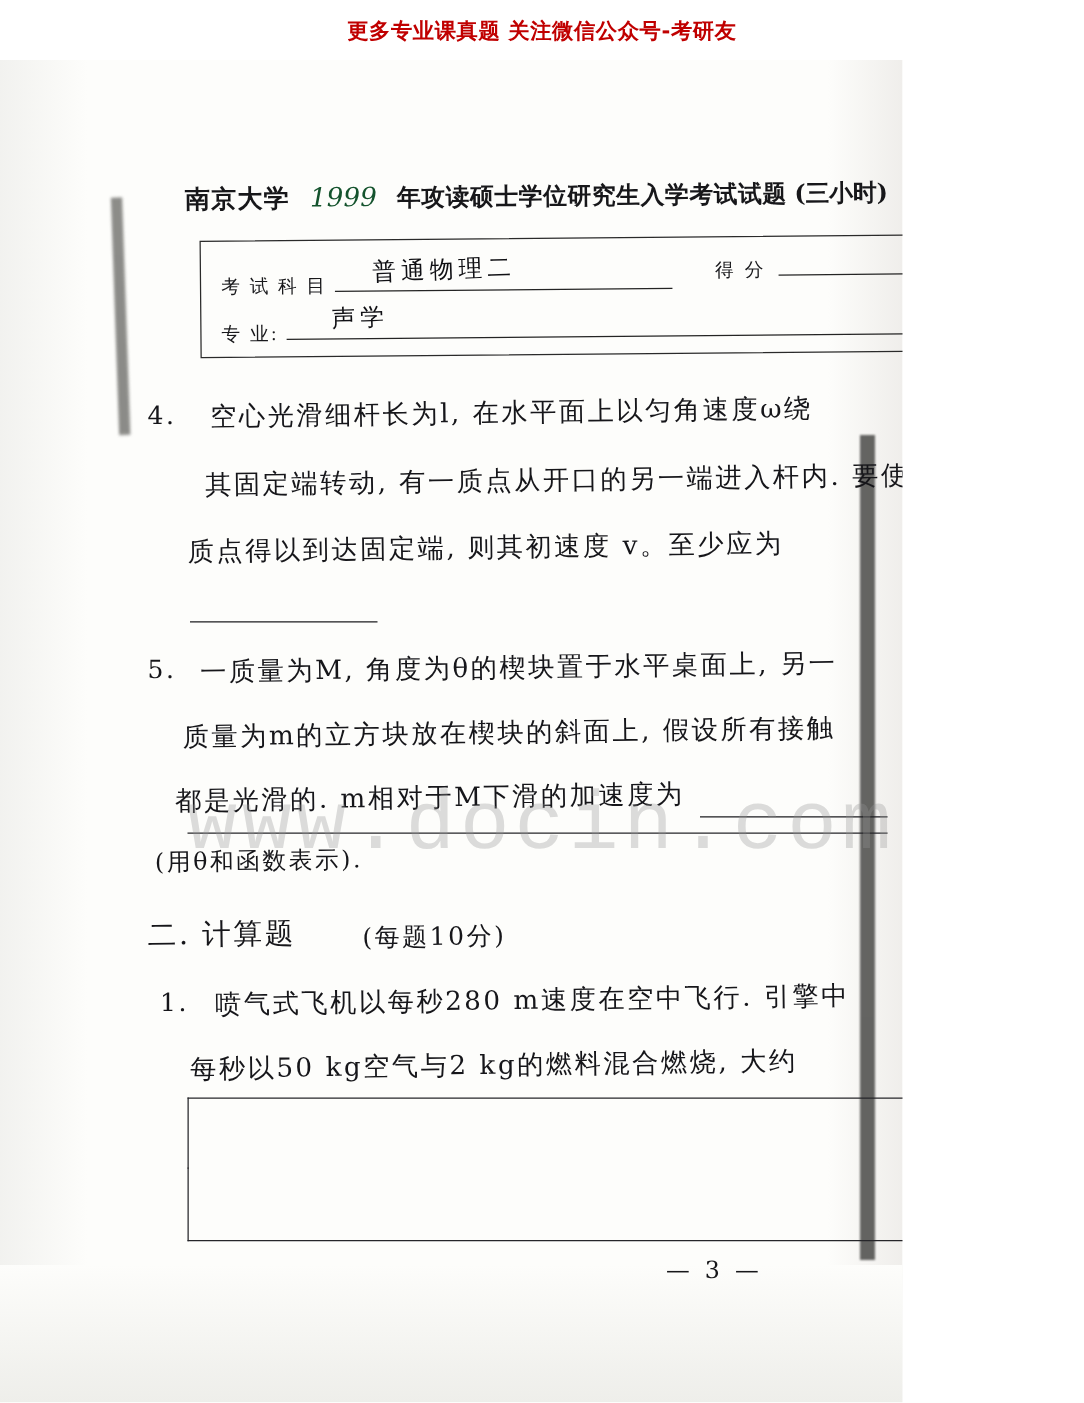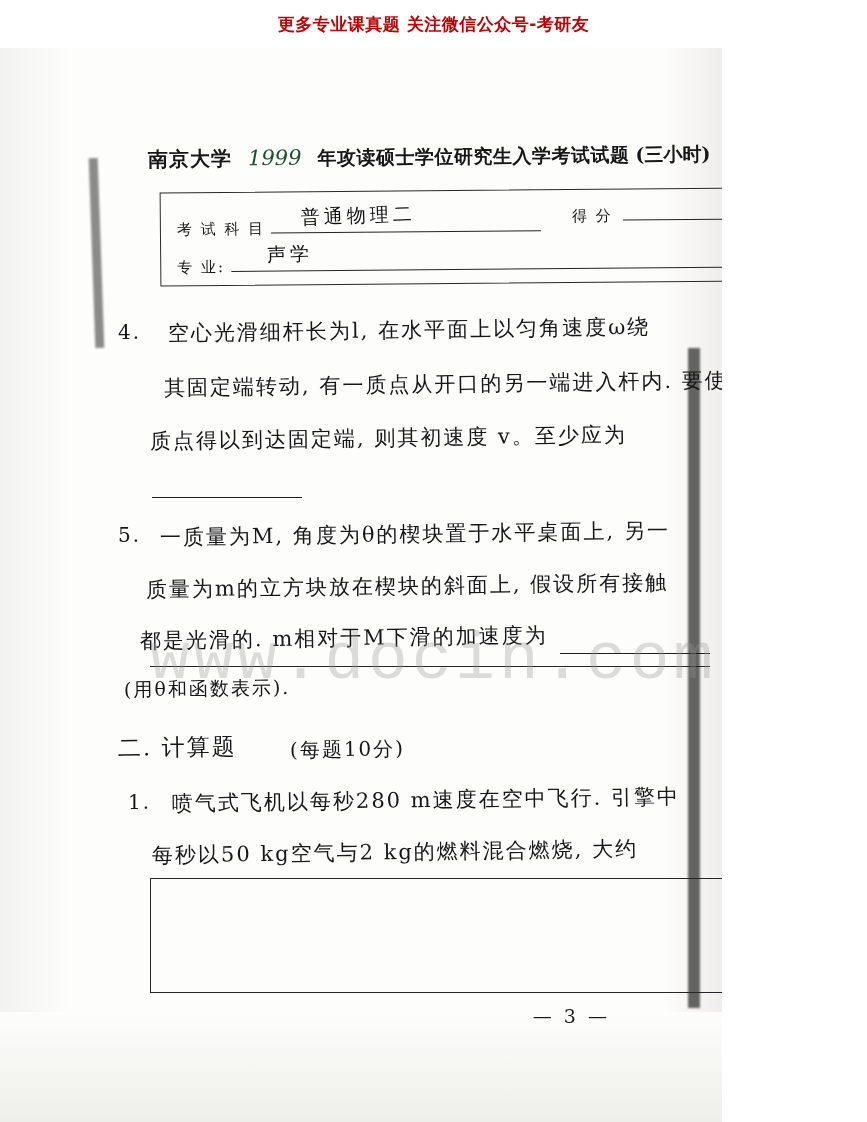--- a/index.html
+++ b/index.html
@@ -140,21 +140,21 @@
     left: 16px;
     display: flex;
     align-items: baseline;
     font-family: "DejaVu Serif", serif;
     font-size: 15px;
     color: #18181b;
     white-space: nowrap;
   }
   .info-row.r1 { top: 14px; }
   .info-row.r2 { top: 52px; }
-  .info-label { letter-spacing: 2px; }
+  .info-label { letter-spacing: 2px; font-family: Liberation Serif, serif; }
   .fill-line {
     display: inline-block;
     border-bottom: 1.4px solid #242424;
     margin-left: 6px;
     position: relative;
   }
   .hand-sub {
     position: absolute;
     bottom: 3px;
     left: 30px;

